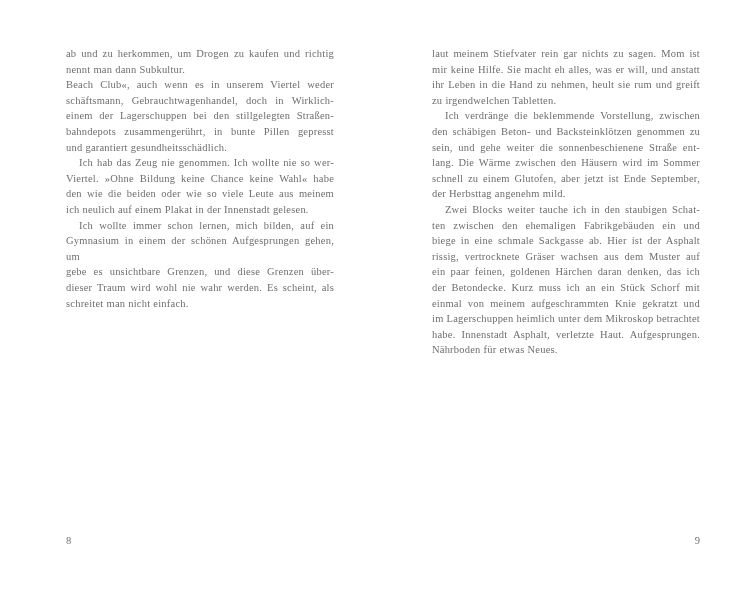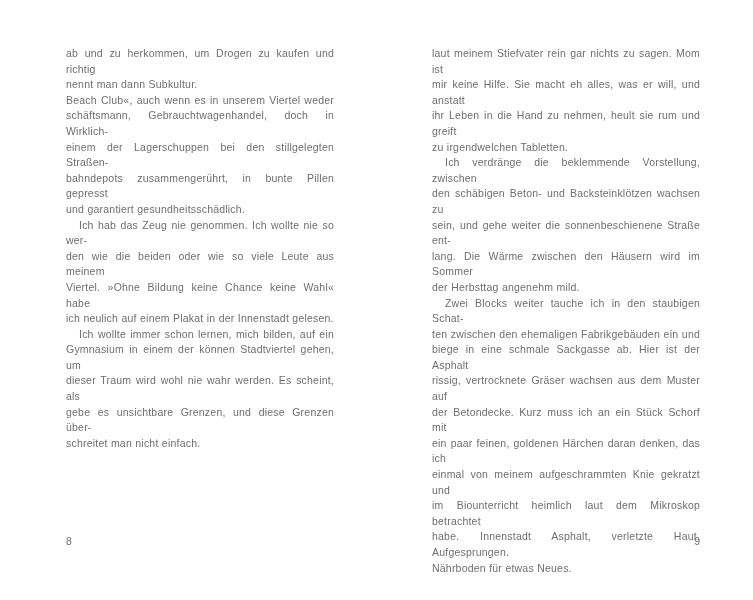--- a/index.html
+++ b/index.html
@@ -4,21 +4,21 @@
 <style>
   html, body { margin: 0; padding: 0; }
   body {
     width: 753px;
     height: 600px;
     background: #ffffff;
     position: relative;
     overflow: hidden;
     font-family: "Liberation Sans", sans-serif;
   }
-  .spread { position: absolute; inset: 0; }
+  .spread { position: absolute; inset: 0; font-family: Liberation Serif, serif; }
   .page { position: absolute; top: 0; height: 600px; }
   .page-left  { left: 66px;  width: 268px; }
   .page-right { left: 432px; width: 268px; }
   .text-block {
     position: absolute;
     top: 46px; left: 0; right: 0;
     font-size: 10.5px;
     line-height: 15.6px;
     color: #6e6e6e;
     letter-spacing: 0.02em;
@@ -59,59 +59,60 @@
         </div>
         <div class="para">
           <div class="line">Beach Club«, auch wenn es in unserem Viertel weder</div>
           <div class="line">schäftsmann, Gebrauchtwagenhandel, doch in Wirklich-</div>
           <div class="line">einem der Lagerschuppen bei den stillgelegten Straßen-</div>
           <div class="line">bahndepots zusammengerührt, in bunte Pillen gepresst</div>
           <div class="line last">und garantiert gesundheitsschädlich.</div>
         </div>
         <div class="para">
           <div class="line indent">Ich hab das Zeug nie genommen. Ich wollte nie so wer-</div>
+          <div class="line">Viertel. »Ohne Bildung keine Chance keine Wahl« habe</div>
           <div class="line">den wie die beiden oder wie so viele Leute aus meinem</div>
-          <div class="line">Viertel. »Ohne Bildung keine Chance keine Wahl« habe</div>
           <div class="line last">ich neulich auf einem Plakat in der Innenstadt gelesen.</div>
         </div>
         <div class="para">
           <div class="line indent">Ich wollte immer schon lernen, mich bilden, auf ein</div>
-          <div class="line">Gymnasium in einem der können Stadtviertel gehen, um</div>
+          <div class="line">Gymnasium in einem der schönen Aufgesprungen gehen, um</div>
+          <div class="line">gebe es unsichtbare Grenzen, und diese Grenzen über-</div>
           <div class="line">dieser Traum wird wohl nie wahr werden. Es scheint, als</div>
-          <div class="line">gebe es unsichtbare Grenzen, und diese Grenzen über-</div>
           <div class="line last">schreitet man nicht einfach.</div>
         </div>
       </div>
     <div class="page-num align-left" style="color: rgb(110, 110, 110);">8</div>
   </section>
 
   <section class="page page-right">
     <div class="text-block" style="color: rgb(110, 110, 110);">
         <div class="para">
           <div class="line">laut meinem Stiefvater rein gar nichts zu sagen. Mom ist</div>
           <div class="line">mir keine Hilfe. Sie macht eh alles, was er will, und anstatt</div>
           <div class="line">ihr Leben in die Hand zu nehmen, heult sie rum und greift</div>
           <div class="line last">zu irgendwelchen Tabletten.</div>
         </div>
         <div class="para">
           <div class="line indent">Ich verdränge die beklemmende Vorstellung, zwischen</div>
-          <div class="line">den schäbigen Beton- und Backsteinklötzen wachsen zu</div>
+          <div class="line">den schäbigen Beton- und Backsteinklötzen genommen zu</div>
           <div class="line">sein, und gehe weiter die sonnenbeschienene Straße ent-</div>
           <div class="line">lang. Die Wärme zwischen den Häusern wird im Sommer</div>
+          <div class="line">schnell zu einem Glutofen, aber jetzt ist Ende September,</div>
           <div class="line last">der Herbsttag angenehm mild.</div>
         </div>
         <div class="para">
           <div class="line indent">Zwei Blocks weiter tauche ich in den staubigen Schat-</div>
           <div class="line">ten zwischen den ehemaligen Fabrikgebäuden ein und</div>
           <div class="line">biege in eine schmale Sackgasse ab. Hier ist der Asphalt</div>
           <div class="line">rissig, vertrocknete Gräser wachsen aus dem Muster auf</div>
+          <div class="line">ein paar feinen, goldenen Härchen daran denken, das ich</div>
           <div class="line">der Betondecke. Kurz muss ich an ein Stück Schorf mit</div>
-          <div class="line">ein paar feinen, goldenen Härchen daran denken, das ich</div>
           <div class="line">einmal von meinem aufgeschrammten Knie gekratzt und</div>
-          <div class="line">im Biounterricht heimlich laut dem Mikroskop betrachtet</div>
+          <div class="line">im Lagerschuppen heimlich unter dem Mikroskop betrachtet</div>
           <div class="line">habe. Innenstadt Asphalt, verletzte Haut. Aufgesprungen.</div>
           <div class="line last">Nährboden für etwas Neues.</div>
         </div>
       </div>
     <div class="page-num align-right" style="color: rgb(110, 110, 110);">9</div>
   </section>
 
 </div>
 
 </body></html>

